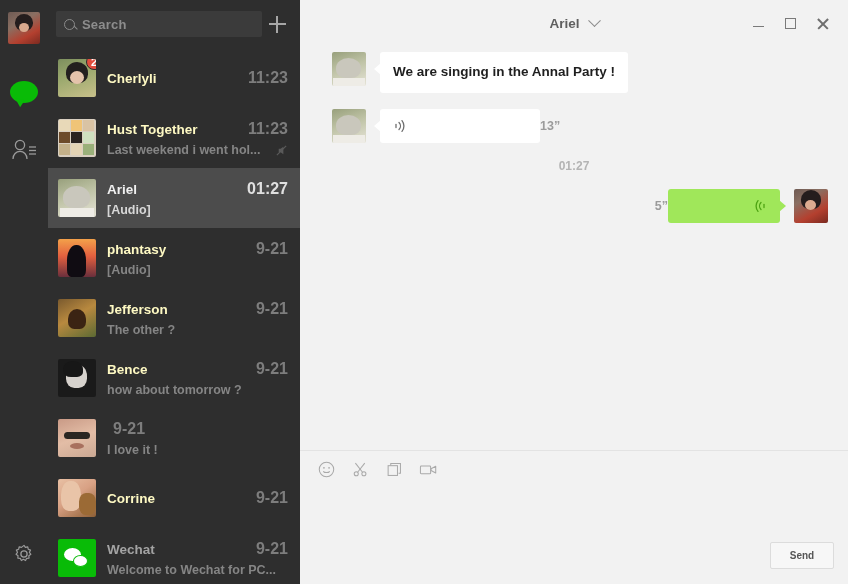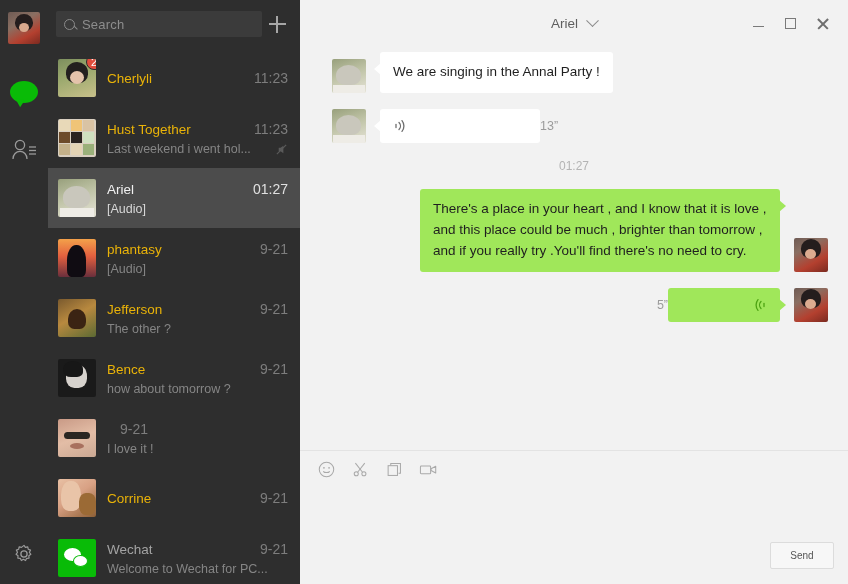--- a/index.html
+++ b/index.html
@@ -2,21 +2,21 @@
 <html><head>
 <meta charset="utf-8">
 <style>
   * { margin:0; padding:0; box-sizing:border-box; }
   html, body { width:848px; height:584px; overflow:hidden; }
   body {
     font-family: "Liberation Sans", sans-serif;
     background:#f2f2f2;
     -webkit-font-smoothing: antialiased;
   }
-  .app { display:flex; width:848px; height:556px; }
+  .app { display:flex; width:848px; height:556px;font-weight:bold; }
 
   
   .rail {
     width:48px; height:584px; background:#2e2e2e;
     display:flex; flex-direction:column; align-items:center;
     flex:0 0 48px; position:relative;
   }
   .rail-avatar {
     width:32px; height:32px; margin-top:12px; border-radius:2px;
     overflow:hidden; position:relative;
@@ -78,25 +78,25 @@
     overflow:hidden; margin-right:11px;
   }
   .badge {
     position:absolute; left:28px; top:-5px; min-width:19px; height:16px; padding:0 4px;
     background:#e14d3d; color:#fff; border-radius:9px; font-size:11px;
     display:flex; align-items:center; justify-content:center; z-index:4;
     border:1px solid #2e2e2e;
   }
   .ci-body { flex:1; min-width:0; display:flex; flex-direction:column; gap:5px; }
   .ci-top { display:flex; align-items:baseline; }
-  .ci-name { font-size:13.5px; color:#eab308; flex:1; white-space:nowrap;
+  .ci-name { font-size:13.5px; color:#fef9c3; flex:1; white-space:nowrap;
              overflow:hidden; text-overflow:ellipsis; }
   .ci-name.wechat-brand { color:#a3a3a3; }
   .chat-item.selected .ci-name { color:#f0f0f0; }
-  .ci-time { font-size:14px; color:#7d7d7d; margin-left:13px; flex:0 0 auto; }
+  .ci-time { font-size:16px; color:#7d7d7d; margin-left:6px; flex:0 0 auto; }
   .chat-item.selected .ci-time { color:#e0e0e0; }
   .ci-bot { display:flex; align-items:center; }
   .ci-msg { font-size:12.5px; color:#858585; flex:1; white-space:nowrap;
             overflow:hidden; text-overflow:ellipsis; }
   .chat-item.selected .ci-msg { color:#d8d8d8; }
   .mute-ico { width:13px; height:13px; flex:0 0 13px; margin-left:6px; position:relative; }
 
   
   .av-cherlyli{background:linear-gradient(160deg,#7d8f5e 0%,#9aa86d 40%,#c8c08a 100%);}
   .av-cherlyli::before{content:"";position:absolute;left:8px;top:3px;width:22px;height:21px;
@@ -154,21 +154,21 @@
         cursor:pointer; }
   .wc-min { width:11px; height:1.5px; background:#7a7a7a; margin-top:7px; }
   .wc-max { width:11px; height:11px; border:1.5px solid #7a7a7a; }
   .wc-close { width:13px; height:13px; position:relative; }
   .wc-close::before,.wc-close::after{content:"";position:absolute;left:0;top:6px;
     width:14px;height:1.6px;background:#6e6e6e;}
   .wc-close::before{transform:rotate(45deg);}
   .wc-close::after{transform:rotate(-45deg);}
 
   .messages { flex:1; overflow:hidden; padding:6px 20px 10px 20px; }
-  .msg-row { display:flex; margin-bottom:16px; align-items:flex-end;padding-left:12px; }
+  .msg-row { display:flex; margin-bottom:16px; align-items:flex-start;padding-left:12px; }
   .msg-row.out { justify-content:flex-end; }
   .m-av { width:34px; height:34px; border-radius:2px; flex:0 0 34px; position:relative;
           overflow:hidden; }
   .m-av.left { margin-right:14px; }
   .m-av.right { margin-left:14px; }
   .av-ariel-sm{background:linear-gradient(160deg,#98a07c 0%,#bfc3a6 45%,#e6e4d8 100%);}
   .av-ariel-sm::before{content:"";position:absolute;left:4px;top:6px;width:25px;height:20px;
     border-radius:50% 50% 40% 40%;background:#c9c7bc;}
   .av-ariel-sm::after{content:"";position:absolute;left:1px;bottom:0;width:32px;height:8px;
     background:#eeece6;}
@@ -408,24 +408,20 @@
             <svg class="wv" viewBox="0 0 16 16">
               <path d="M4 6.5v3" stroke="#6e6e6e" stroke-width="1.3" stroke-linecap="round" fill="none"></path>
               <path d="M7 4.5a5 5 0 010 7" stroke="#6e6e6e" stroke-width="1.3" fill="none" stroke-linecap="round"></path>
               <path d="M10 2.6a8.6 8.6 0 010 10.8" stroke="#6e6e6e" stroke-width="1.3" fill="none" stroke-linecap="round"></path>
             </svg>
           </div>
           <span class="voice-dur dur-left">13”</span>
         </div>
         <div class="time-divider">01:27</div>
         <div class="msg-row out">
-          <div class="bubble out">There's a place in your heart , and I know that it is love , and this place could be much , brighter than tomorrow , and if you really try .You'll find there's no need to cry.</div>
-          <div class="m-av right av-me-sm"></div>
-        </div>
-        <div class="msg-row out">
           <span class="voice-dur dur-right">5”</span>
           <div class="bubble out voice out">
             <svg class="wv" viewBox="0 0 16 16">
               <path d="M12 6.5v3" stroke="#4da312" stroke-width="1.3" stroke-linecap="round" fill="none"></path>
               <path d="M9 4.5a5 5 0 000 7" stroke="#4da312" stroke-width="1.3" fill="none" stroke-linecap="round"></path>
               <path d="M6 2.6a8.6 8.6 0 000 10.8" stroke="#4da312" stroke-width="1.3" fill="none" stroke-linecap="round"></path>
             </svg>
           </div>
           <div class="m-av right av-me-sm"></div>
         </div>

